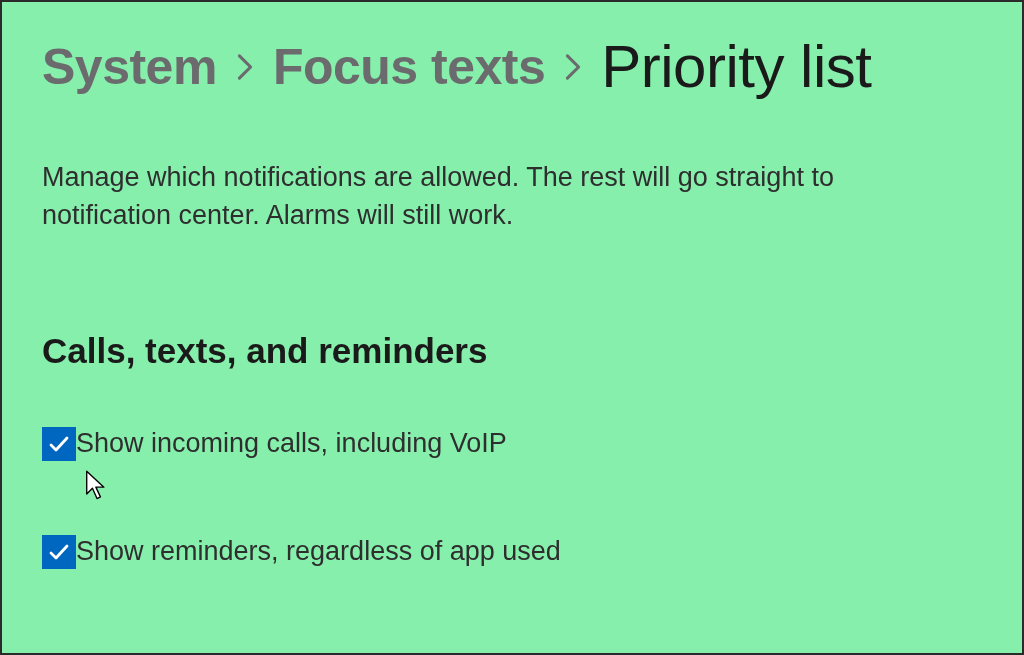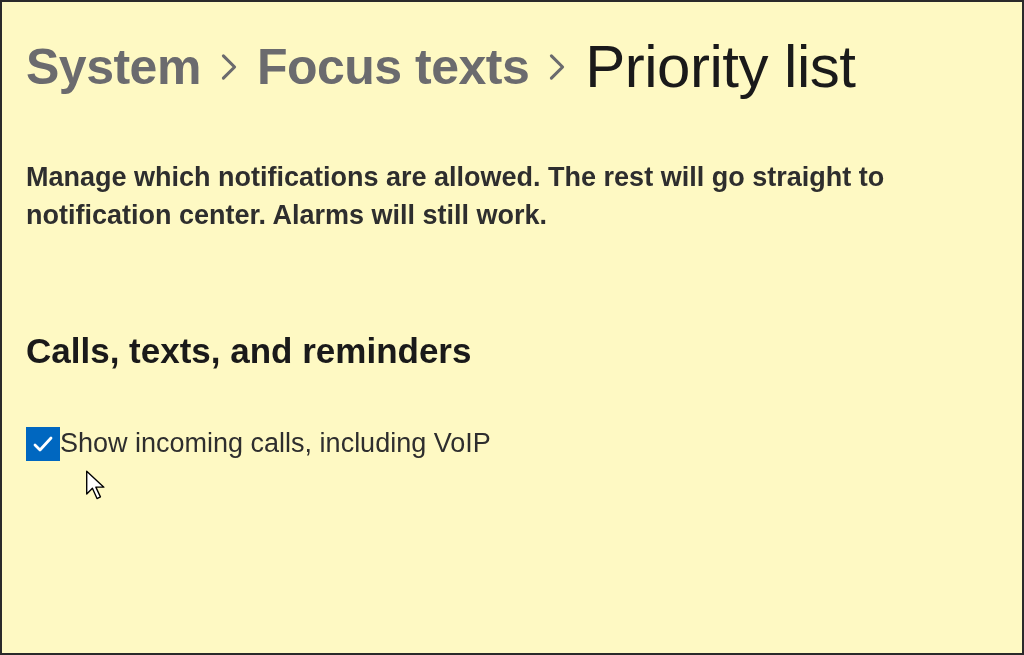--- a/index.html
+++ b/index.html
@@ -11,23 +11,23 @@
       font-family: "Segoe UI", -apple-system, BlinkMacSystemFont, sans-serif;
       background: #f7f9fc;
       width: 1024px;
       height: 655px;
       overflow: hidden;
       position: relative;
     }
     .window {
       width: 1024px;
       height: 655px;
-      background: #fef9c3;
+      background: #86efac;
       border: 2px solid #2a2a2a;
-      padding: 24px 24px;
+      padding: 24px 40px;
     }
     .breadcrumb {
       display: flex;
       align-items: center;
       gap: 18px;
       margin-top: 6px;
       margin-bottom: 58px;
     }
     .breadcrumb-link {
       font-size: 50px;
@@ -55,21 +55,20 @@
       font-weight: 400;
       color: #1a1a1a;
       letter-spacing: -0.5px;
     }
     .description {
       font-size: 27px;
       color: #2e2e2e;
       line-height: 1.4;
       max-width: 870px;
       margin-bottom: 96px;
-      font-weight: bold;
     }
     .section-heading {
       font-size: 35px;
       font-weight: 700;
       color: #1a1a1a;
       margin-bottom: 56px;
     }
     .checkbox-row {
       display: flex;
       align-items: center;
@@ -137,20 +136,28 @@
 
   <div class="checkbox-row">
     <span class="checkbox">
       <svg viewBox="0 0 24 24">
           <polyline points="4,13 9,18 20,6"></polyline>
         </svg>
     </span>
     <span class="checkbox-label">Show incoming calls, including VoIP</span>
   </div>
 
+  <div class="checkbox-row">
+    <span class="checkbox">
+      <svg viewBox="0 0 24 24">
+          <polyline points="4,13 9,18 20,6"></polyline>
+        </svg>
+    </span>
+    <span class="checkbox-label">Show reminders, regardless of app used</span>
+  </div>
 
 </div>
 
 <div class="cursor">
   <svg viewBox="0 0 20 28">
     <path d="M1,1 L1,21 L6,16 L10,25 L13,23.5 L9,15 L16,15 Z" fill="#ffffff" stroke="#000000" stroke-width="1.2" stroke-linejoin="round"></path>
   </svg>
 </div>
 
 </body></html>

